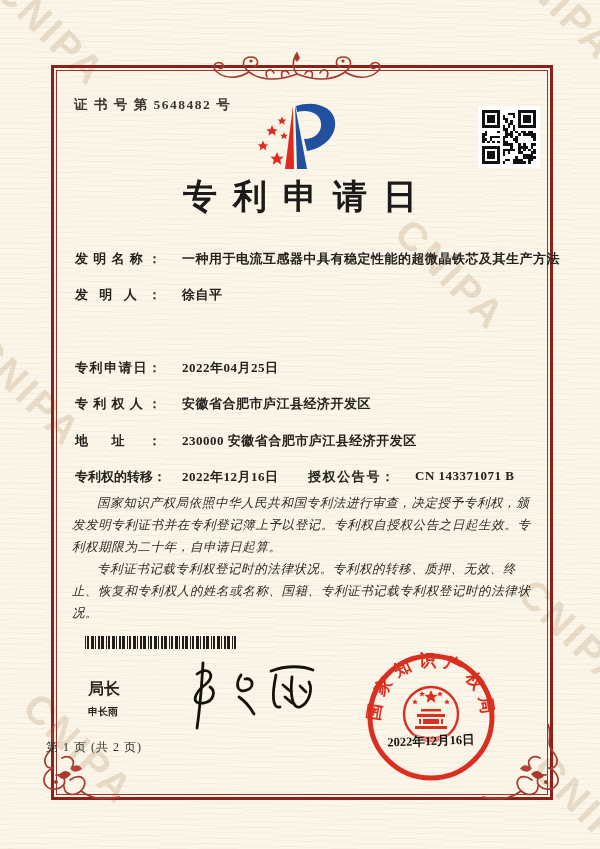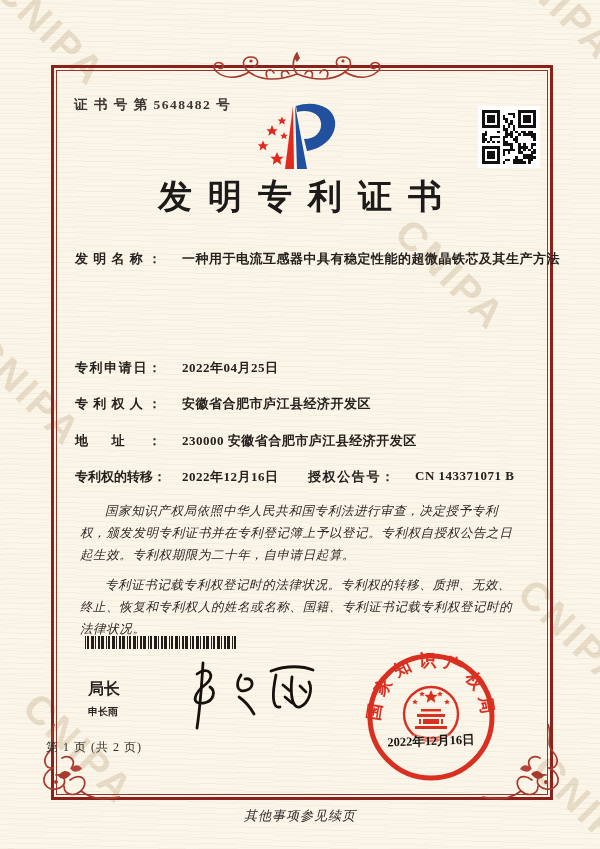--- a/index.html
+++ b/index.html
@@ -27,21 +27,21 @@
          font-size:34px;font-weight:600;color:#1c1b19;letter-spacing:16px;
          text-indent:16px;line-height:42px;}
   .frow{position:absolute;left:75px;width:455px;font-size:13px;font-weight:600;
         color:#25221e;white-space:nowrap;}
   .flabel{display:inline-block;width:86px;text-align:justify;text-align-last:justify;
           vertical-align:top;}
   .fval{margin-left:21px;letter-spacing:.5px;}
   .pair2{position:absolute;left:233px;top:0;}
   .legal{position:absolute;left:72px;top:492px;width:460px;font-size:12.5px;
          font-style:italic;color:#2e2a26;line-height:22px;letter-spacing:.6px;}
-  .legal p{margin:8px;text-indent:2em;}
+  .legal p{margin:0;text-indent:2em;}
   .barcode{position:absolute;left:85px;top:636px;}
   .sig-title{position:absolute;left:88px;top:679px;font-family:"Liberation Sans",sans-serif;
              font-weight:bold;font-size:16px;color:#26231f;}
   .sig-name{position:absolute;left:88px;top:705px;font-family:"Liberation Sans",sans-serif;
             font-weight:bold;font-size:10px;color:#26231f;}
   .signature{position:absolute;left:175px;top:660px;}
   .sealbox{position:absolute;left:364px;top:650px;width:134px;height:134px;z-index:5;
            mix-blend-mode:multiply;opacity:.95;}
   .sealdate{position:absolute;left:366px;top:733px;width:130px;z-index:6;text-align:center;
             font-size:12.5px;font-weight:bold;color:#16140f;transform:rotate(-2deg);
@@ -256,24 +256,27 @@
       <polygon points="41,5 42,68 33,68" fill="#e02a1f"></polygon>
       <polygon points="43,4 55,68 45,68" fill="#20509e"></polygon>
       <path d="M44,5 C63,-1 81,6 83,20 C85,36 70,48 55,50 L52,38 C63,38 70,31 69,22 C68,12 56,8 45,11 Z" fill="#20509e"></path>
       <use href="#st" transform="translate(25,58) scale(7)" fill="#e02a1f"></use>
       <use href="#st" transform="translate(11,45) scale(5.5)" fill="#e02a1f"></use>
       <use href="#st" transform="translate(20,30) scale(6)" fill="#e02a1f"></use>
       <use href="#st" transform="translate(32,35) scale(4)" fill="#e02a1f"></use>
       <use href="#st" transform="translate(30,20) scale(4.5)" fill="#e02a1f"></use>
     </svg>
 
-    <div class="title">发明专利证书</div>
+    <div class="title">专利申请日</div>
 
     <div class="frow" style="top:250px">
       <span class="flabel">发明名称：</span><span class="fval">一种用于电流互感器中具有稳定性能的超微晶铁芯及其生产方法</span>
+    </div>
+    <div class="frow" style="top:286px">
+      <span class="flabel">发明人：</span><span class="fval">徐自平</span>
     </div>
     <div class="frow" style="top:359px">
       <span class="flabel">专利申请日：</span><span class="fval">2022年04月25日</span>
     </div>
     <div class="frow" style="top:395px">
       <span class="flabel">专利权人：</span><span class="fval">安徽省合肥市庐江县经济开发区</span>
     </div>
     <div class="frow" style="top:432px">
       <span class="flabel">地址：</span><span class="fval">230000 安徽省合肥市庐江县经济开发区</span>
     </div>
@@ -348,21 +351,20 @@
         <path d="M96,11 C112,5 128,6 138,10"></path>
         <path d="M101,15 C97,34 97,49 105,47"></path>
         <path d="M117,17 C115,34 117,49 125,47 C134,43 138,30 134,22"></path>
         <path d="M108,25 L115,31"></path>
         <path d="M110,37 L117,43"></path>
         <path d="M125,26 L131,32"></path>
       </g>
     </svg>
 
     <div class="pageinfo">第 1 页 (共 2 页)</div>
-    <div class="footnote">其他事项参见续页</div>
   </div>
 
   <svg class="sealbox" width="134" height="134" viewBox="0 0 134 134">
     <circle cx="67" cy="67" r="61" fill="none" stroke="#dd2618" stroke-width="5"></circle>
     <path id="sealArc" d="M20.8,88.6 A51,51 0 1 1 113.2,88.6" fill="none"></path>
     <text font-size="17" font-weight="bold" fill="#dd2618" letter-spacing="7" font-family="Liberation Serif, DejaVu Serif, serif">
       <textPath href="#sealArc" startOffset="50%" text-anchor="middle">国家知识产权局</textPath>
     </text>
     <g fill="#dd2618">
       <circle cx="67" cy="64" r="27" fill="none" stroke="#dd2618" stroke-width="2.4"></circle>

